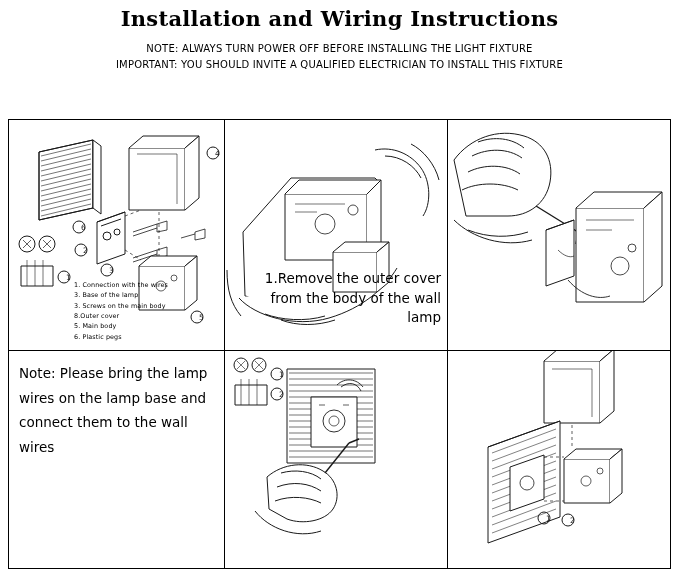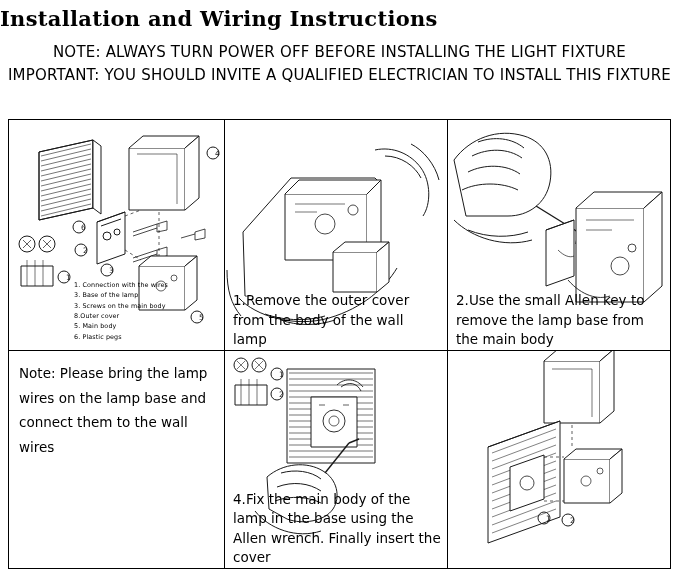--- a/index.html
+++ b/index.html
@@ -15,30 +15,31 @@
     overflow: hidden;
     position: relative;
   }
   .page {
     width: 679px;
     height: 573px;
     position: relative;
     box-sizing: border-box;
   }
   .title {
+    text-align: center;
     font-weight: bold;
     font-size: 21px;
     letter-spacing: 0.3px;
     margin-top: 6px;
     font-family: "DejaVu Serif", serif;
   }
   .notes {
     margin-top: 10px;
     text-align: center;
-    font-size: 15px;
+    font-size: 10px;
     line-height: 1.55;
     letter-spacing: 0.2px;
   }
   .notes div {
     white-space: nowrap;
   }
   .grid {
     position: absolute;
     left: 8px;
     top: 113px;
@@ -57,21 +58,21 @@
   }
   .b-r { border-right: 1.5px solid #000; }
   .b-b { border-bottom: 1.5px solid #000; }
   .caption {
     position: absolute;
     left: 8px;
     right: 6px;
     font-size: 13.5px;
     line-height: 1.45;
   }
-  .cap-bottom { bottom: 0; }
+  .cap-bottom { bottom: 22px; text-align: right; }
   .txtcell {
     padding: 10px 10px 8px 10px;
     font-size: 13.5px;
     line-height: 1.82;
   }
   svg { display: block; }
   .figwrap {
     position: absolute;
     inset: 0;
   }
@@ -272,21 +273,20 @@
 
           <g>
             <path d="M98 110 L126 100 L126 156 L98 166 Z" fill="#fff"></path>
             <path d="M98 110 L126 100"></path>
             <path d="M110 130 C116 136 122 138 126 136" stroke-width="0.7"></path>
           </g>
 
           <path d="M120 160 C134 176 150 180 162 176" stroke-width="0.9"></path>
         </svg>
       </div>
-      <div class="caption cap-bottom">2.Use the small Allen key to remove the lamp base from the main body</div>
     </div>
 
     <div class="cell b-r">
       <div class="txtcell">
         <div>Note: Please bring the lamp wires on the lamp base and connect them to the wall wires</div>
       </div>
     </div>
 
     <div class="cell b-r">
       <div class="figwrap">
@@ -347,21 +347,20 @@
             <path d="M52 136 C68 130 84 132 96 140"></path>
             <path d="M50 150 C66 144 84 146 96 152"></path>
             <path d="M30 160 C44 178 72 188 96 180" fill="#fff"></path>
           </g>
           <g stroke-width="1.4">
             <path d="M100 122 L124 92"></path>
             <path d="M124 92 L134 88"></path>
           </g>
         </svg>
       </div>
-      <div class="caption cap-bottom">4.Fix the main body of the lamp in the base using the Allen wrench. Finally insert the cover</div>
     </div>
 
     <div class="cell">
       <div class="figwrap">
         <svg width="224" height="219" viewBox="0 0 224 219" fill="none" stroke="#1a1a1a" stroke-width="1">
 
           <g>
             <path d="M96 10 L152 10 L152 72 L96 72 Z" fill="#fff"></path>
             <path d="M96 10 L110 -2 L166 -2 L152 10" fill="#fff"></path>
             <path d="M152 10 L166 -2 L166 60 L152 72" fill="#fff"></path>

